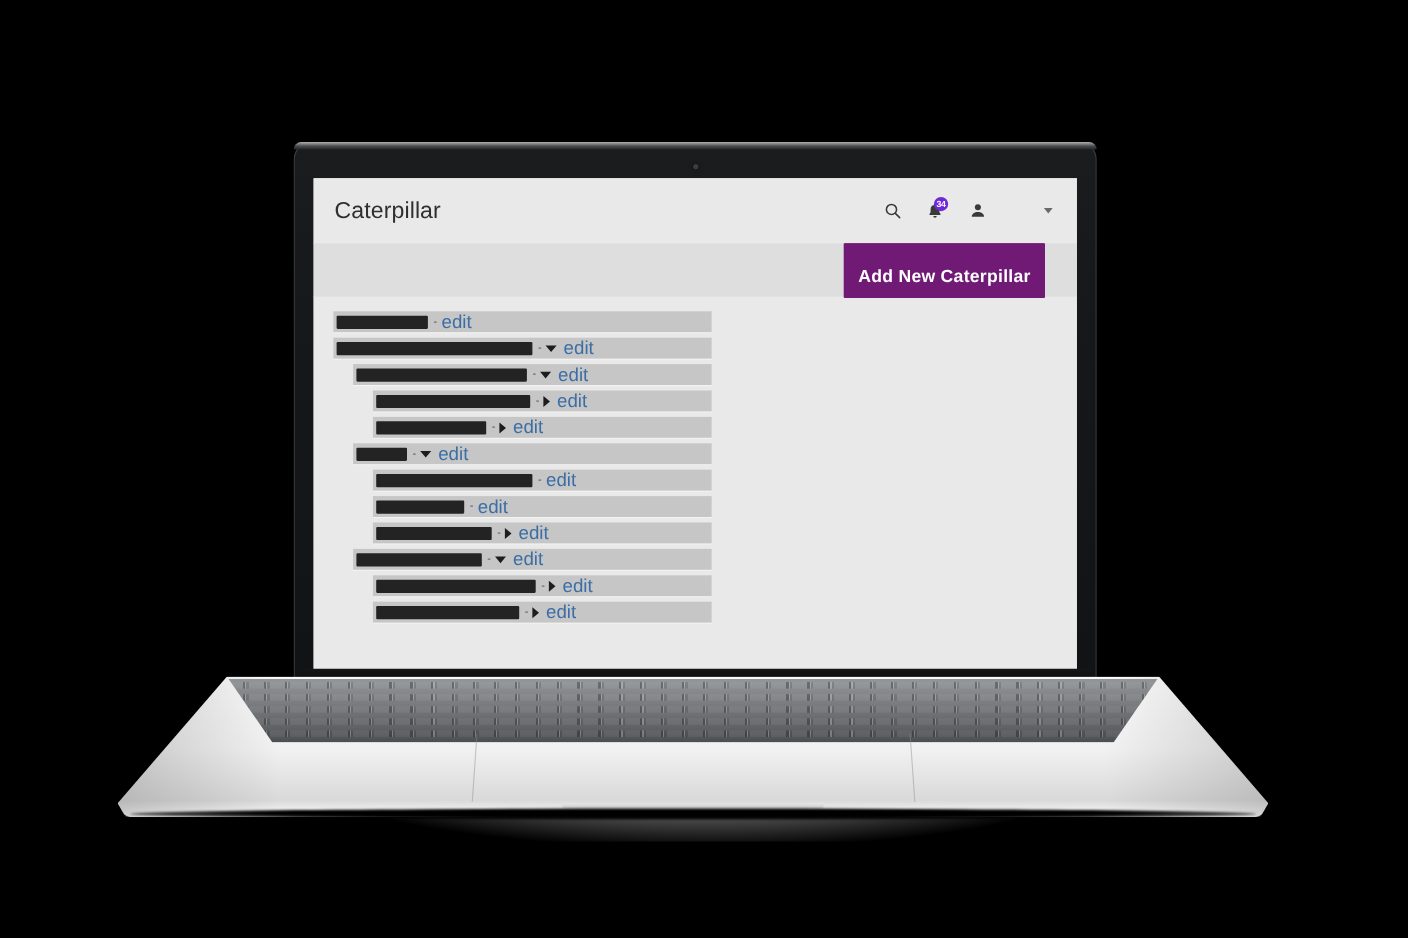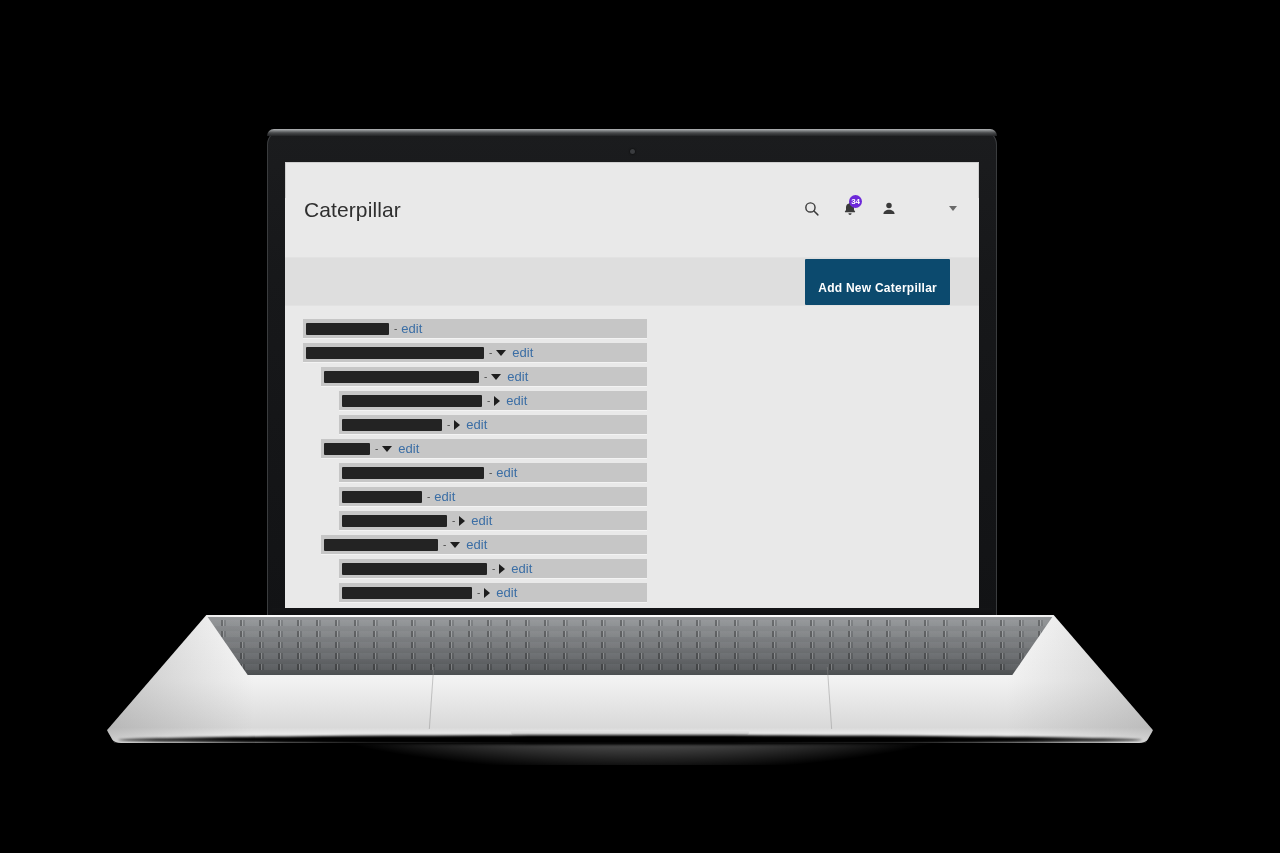--- a/index.html
+++ b/index.html
@@ -62,24 +62,23 @@
     background: #e9e9e9;
     box-shadow: 0 0 0 1px #cfcfcf inset;
   }
 
   
   #app-header {
     position: relative;
     height: 59px;
     background: #e9e9e9;
     display: flex;
-    align-items: flex-start;
+    align-items: center;
     padding: 0 18px 0 19px;
     box-sizing: border-box;
-    margin-top: 36px;
   }
   #page-title {
     font-size: 21px;
     color: #2f2f2f;
     font-weight: 400;
     letter-spacing: .1px;
     white-space: nowrap;
   }
   #header-actions {
     margin-left: auto;
@@ -132,25 +131,25 @@
     background: #dedede;
     border-top: 1px solid #e2e2e2;
     border-bottom: 1px solid #e2e2e2;
     display: flex;
     align-items: center;
     justify-content: flex-end;
     padding: 0 29px 0 0;
     box-sizing: border-box;
   }
   #add-btn {
-    background: #0c4a6e;
+    background: #701a75;
     color: #ffffff;
     border: none;
     font-family: "Liberation Sans", sans-serif;
-    font-size: 12px;
+    font-size: 16px;
     font-weight: 700;
     letter-spacing: .25px;
     padding: 22px 13px 10px;
     cursor: pointer;
     border-radius: 1px;
     white-space: nowrap;
   }
 
   
   #content {
@@ -195,21 +194,21 @@
     border-right: 5px solid transparent;
     border-top: 6px solid #1d1d1d;
   }
   .twisty.closed {
     border-top: 5px solid transparent;
     border-bottom: 5px solid transparent;
     border-left: 6px solid #1d1d1d;
   }
   .edit-link {
     color: #3b6ea5;
-    font-size: 13px;
+    font-size: 17px;
     text-decoration: none;
     line-height: 1;
     cursor: pointer;
     white-space: nowrap;
   }
 
   
   #laptop-base {
     position: absolute;
     left: 107px;

